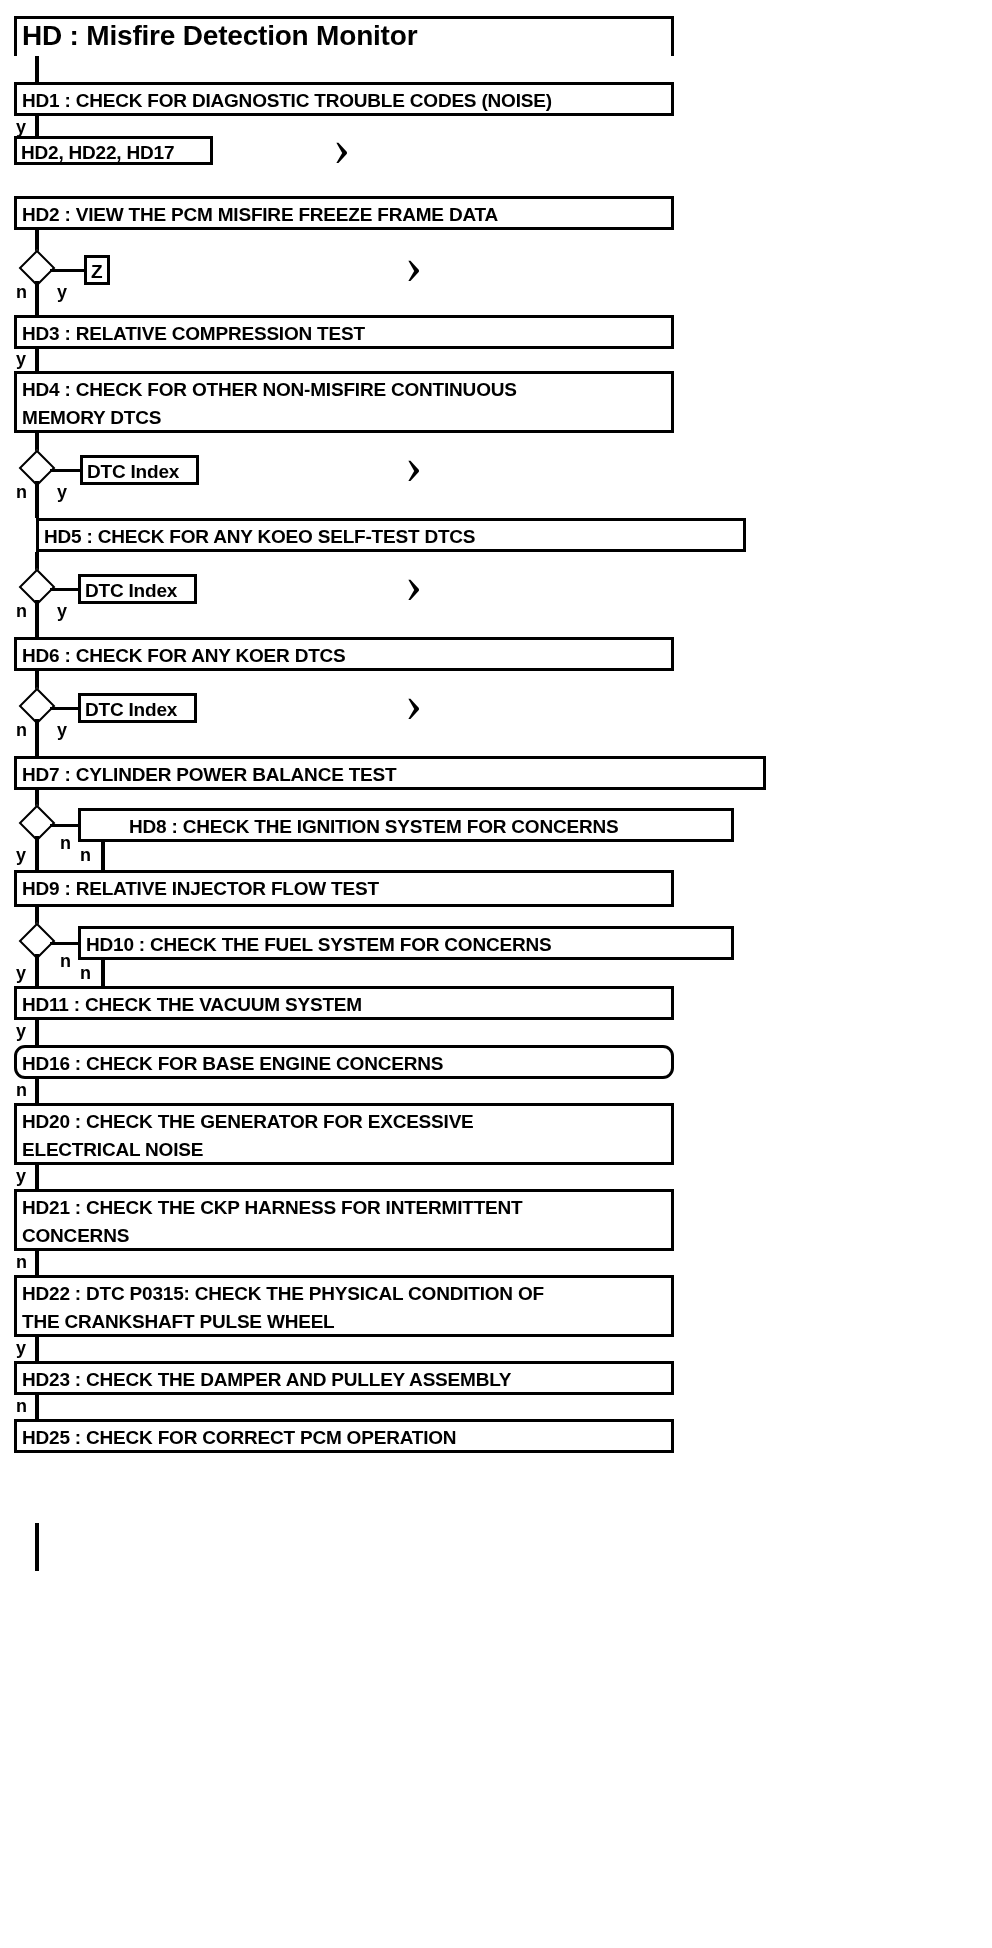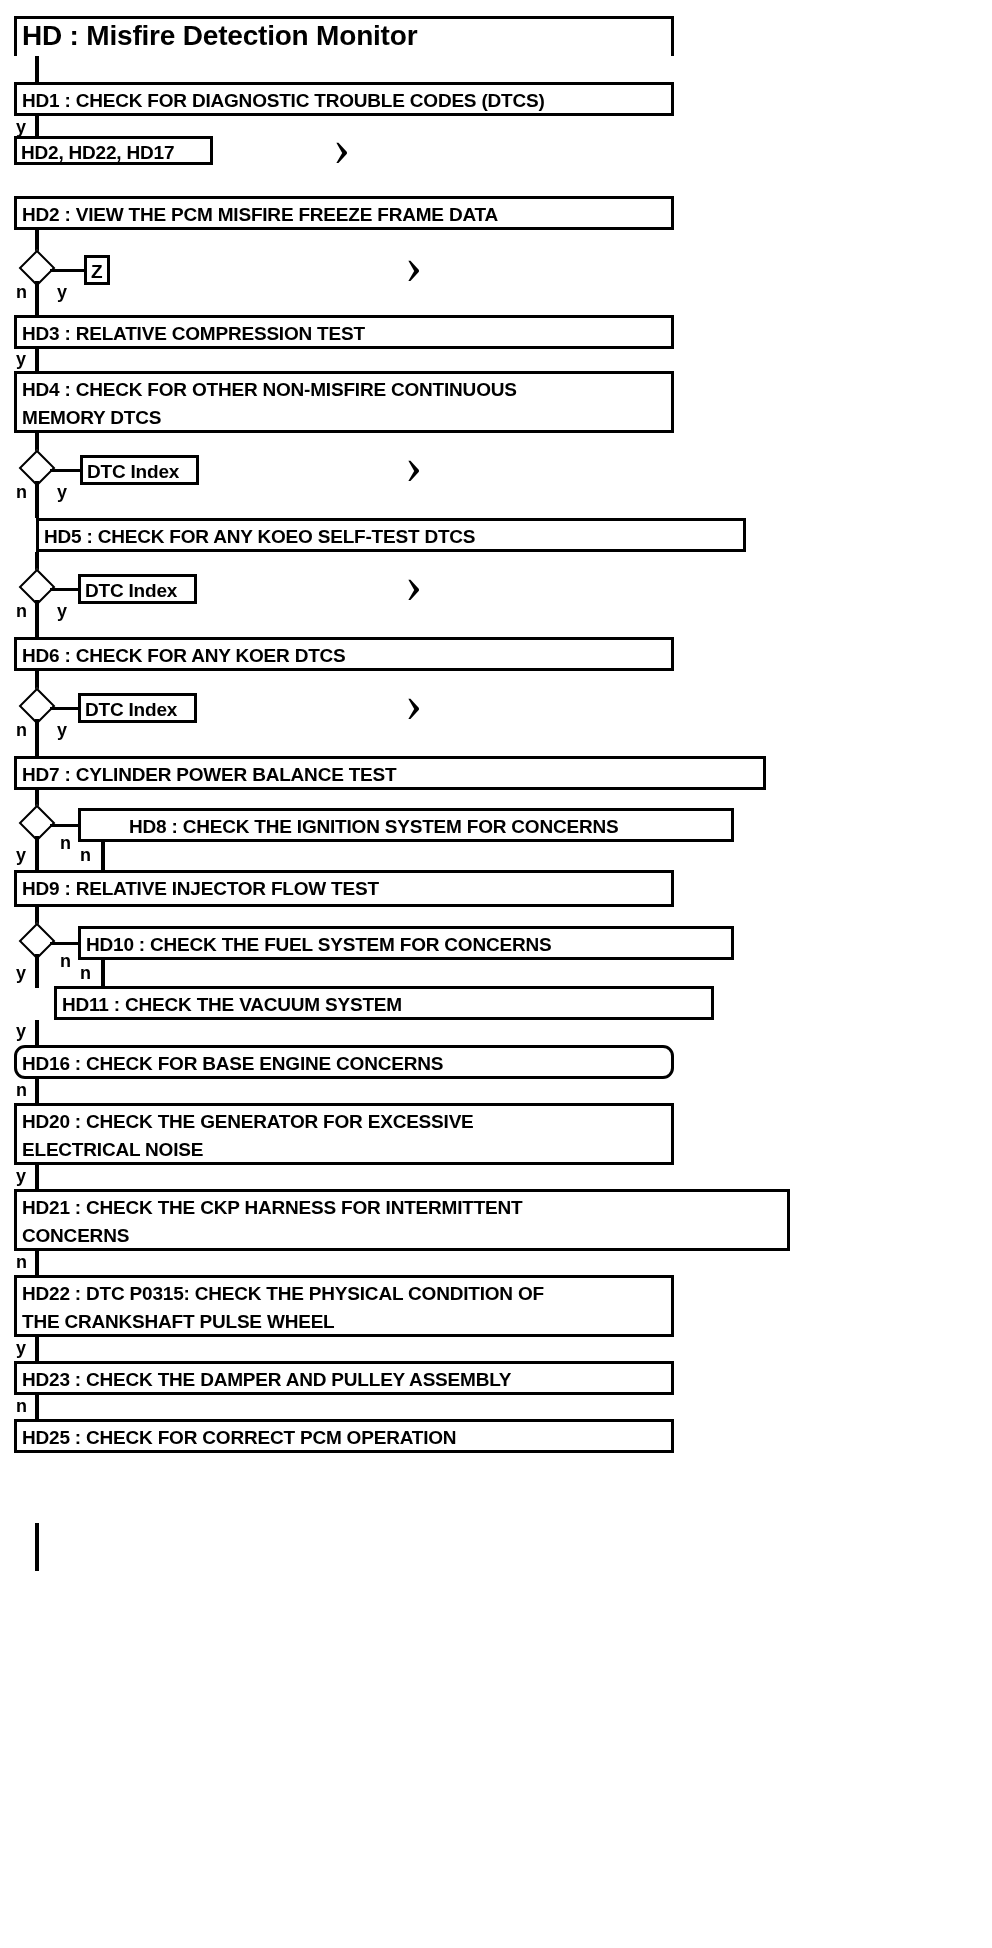--- a/index.html
+++ b/index.html
@@ -98,21 +98,21 @@
   }
 </style>
 </head>
 <body>
 
 <div id="canvas">
 
   <div class="titlebox" style="left:14px;top:16px;width:660px;height:40px;">HD : Misfire Detection Monitor</div>
   <div class="vline" style="left:35px;top:56px;height:26px;"></div>
 
-  <div class="pbox" style="left:14px;top:82px;width:660px;height:34px;">HD1 : CHECK FOR DIAGNOSTIC TROUBLE CODES (DTCS)</div>
+  <div class="pbox" style="left:14px;top:82px;width:660px;height:34px;">HD1 : CHECK FOR DIAGNOSTIC TROUBLE CODES (NOISE)</div>
   <div class="vline" style="left:35px;top:116px;height:22px;"></div>
   <div class="blabel" style="left:16px;top:118px;">y</div>
 
   <div class="refbox" style="left:14px;top:136px;width:199px;height:29px;">HD2, HD22, HD17</div>
   <div class="chev" style="left:333px;top:122px;">›</div>
 
   <div class="pbox" style="left:14px;top:196px;width:660px;height:34px;">HD2 : VIEW THE PCM MISFIRE FREEZE FRAME DATA</div>
   <div class="vline" style="left:35px;top:230px;height:29px;"></div>
 
   <div class="diamond" style="left:24px;top:255px;"></div>
@@ -179,34 +179,34 @@
 
   <div class="diamond" style="left:24px;top:928px;"></div>
   <div class="hline" style="left:50px;top:942px;width:30px;"></div>
   <div class="pbox" style="left:78px;top:926px;width:656px;height:34px;">HD10 : CHECK THE FUEL SYSTEM FOR CONCERNS</div>
   <div class="blabel" style="left:16px;top:964px;">y</div>
   <div class="blabel" style="left:60px;top:952px;">n</div>
   <div class="vline" style="left:101px;top:960px;height:28px;"></div>
   <div class="blabel" style="left:80px;top:964px;">n</div>
   <div class="vline" style="left:35px;top:954px;height:34px;"></div>
 
-  <div class="pbox" style="left:14px;top:986px;width:660px;height:34px;margin-left:40px;">HD11 : CHECK THE VACUUM SYSTEM</div>
+  <div class="pbox" style="left:14px;top:986px;width:660px;height:34px;">HD11 : CHECK THE VACUUM SYSTEM</div>
   <div class="vline" style="left:35px;top:1020px;height:25px;"></div>
   <div class="blabel" style="left:16px;top:1022px;">y</div>
 
   <div class="pbox" style="left:14px;top:1045px;width:660px;height:34px;border-radius:11px;">HD16 : CHECK FOR BASE ENGINE CONCERNS</div>
   <div class="vline" style="left:35px;top:1079px;height:24px;"></div>
   <div class="blabel" style="left:16px;top:1081px;">n</div>
 
   <div class="pbox" style="left:14px;top:1103px;width:660px;height:62px;">HD20 : CHECK THE GENERATOR FOR EXCESSIVE
 ELECTRICAL NOISE</div>
   <div class="vline" style="left:35px;top:1165px;height:24px;"></div>
   <div class="blabel" style="left:16px;top:1167px;">y</div>
 
-  <div class="pbox" style="left:14px;top:1189px;width:776px;height:62px;">HD21 : CHECK THE CKP HARNESS FOR INTERMITTENT
+  <div class="pbox" style="left:14px;top:1189px;width:660px;height:62px;">HD21 : CHECK THE CKP HARNESS FOR INTERMITTENT
 CONCERNS</div>
   <div class="vline" style="left:35px;top:1251px;height:24px;"></div>
   <div class="blabel" style="left:16px;top:1253px;">n</div>
 
   <div class="pbox" style="left:14px;top:1275px;width:660px;height:62px;">HD22 : DTC P0315: CHECK THE PHYSICAL CONDITION OF
 THE CRANKSHAFT PULSE WHEEL</div>
   <div class="vline" style="left:35px;top:1337px;height:24px;"></div>
   <div class="blabel" style="left:16px;top:1339px;">y</div>
 
   <div class="pbox" style="left:14px;top:1361px;width:660px;height:34px;">HD23 : CHECK THE DAMPER AND PULLEY ASSEMBLY</div>

